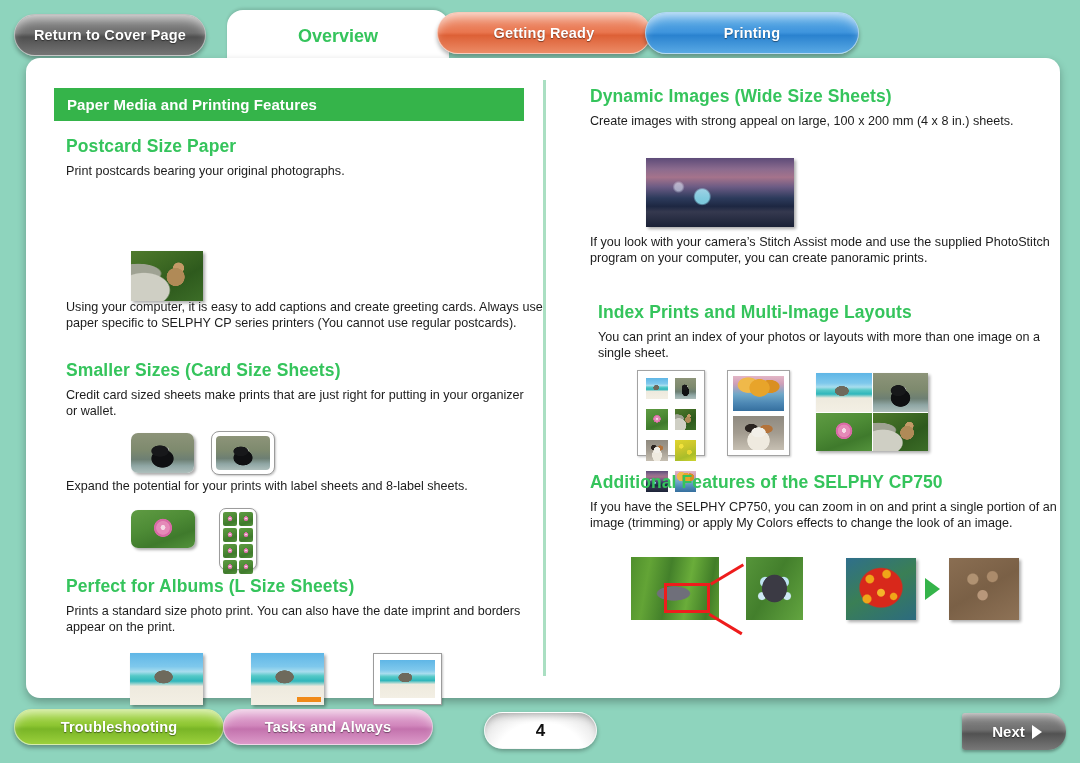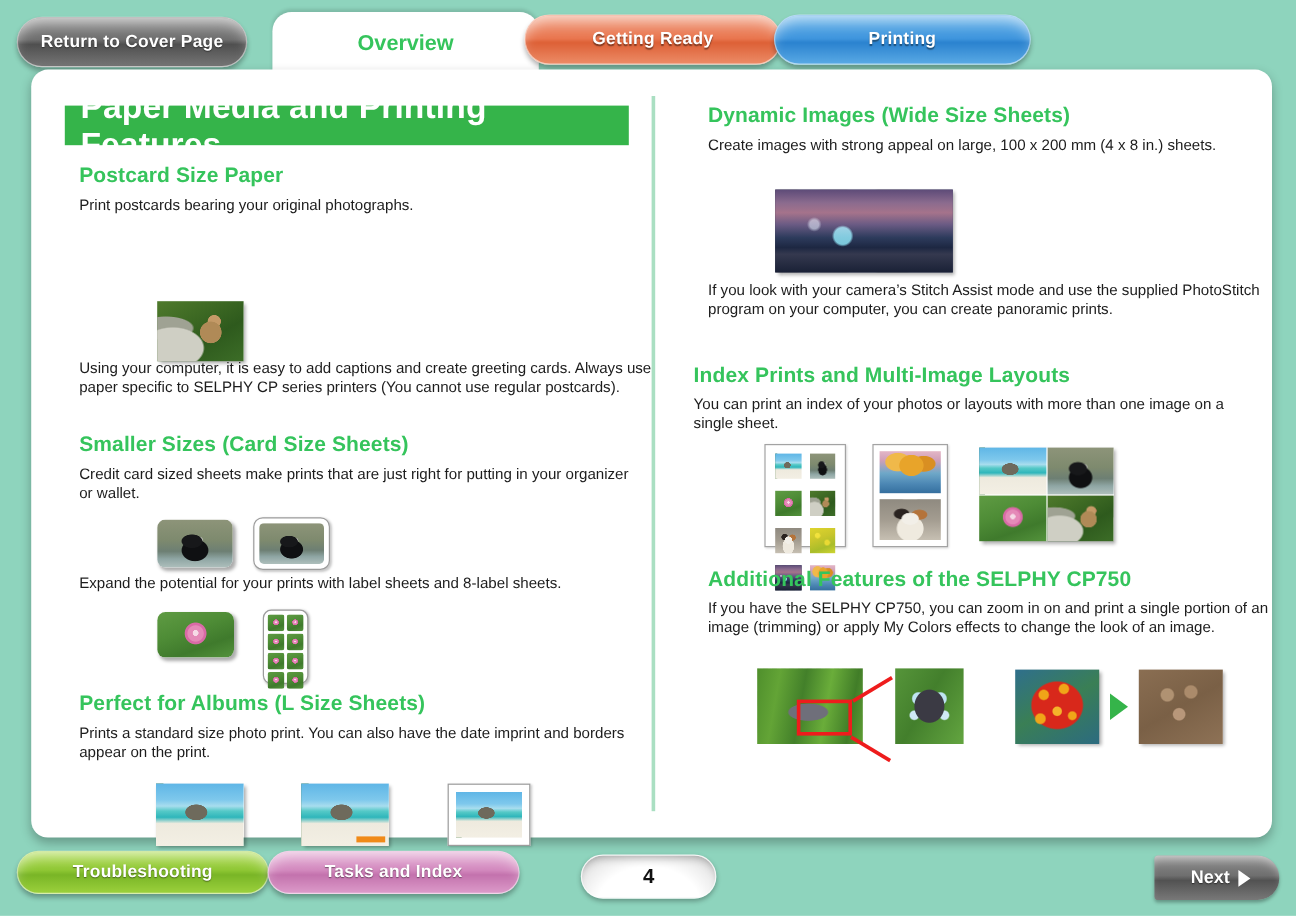--- a/index.html
+++ b/index.html
@@ -77,21 +77,21 @@
   .col-right { left: 520px; width: 514px; }
 
   
   .title-band {
     position: absolute; left: 28px; top: 30px;
     width: 470px; height: 33px;
     background: #35b44a;
     display: flex; align-items: center;
   }
   .title-band span {
-    color: #ffffff; font-size: 28px; font-weight: bold;
+    color: #ffffff; font-size: 15px; font-weight: bold;
     padding-left: 13px; letter-spacing: .1px;
   }
 
   .h2 {
     color: #35c45c;
     font-size: 17.5px; font-weight: bold;
     letter-spacing: .1px;
   }
   .body {
     color: #1c1c1c;
@@ -361,21 +361,21 @@
 
         <div class="blk" style="left:44px; top:28px; width:468px;">
           <div class="h2">Dynamic Images (Wide Size Sheets)</div>
           <div class="body" style="margin-top:7px;">Create images with strong appeal on large, 100 x 200 mm (4 x 8 in.) sheets.</div>
         </div>
 
         <div class="ph sq shadowed img-city" style="position:absolute;left:100px;top:100px;width:148px;height:69px;"></div>
 
         <div class="blk body" style="left:44px; top:177px; width:475px;">If you look with your camera’s Stitch Assist mode and use the supplied PhotoStitch program on your computer, you can create panoramic prints.</div>
 
-        <div class="blk" style="left:32px; top:244px; width:468px;">
+        <div class="blk" style="left:52px; top:244px; width:468px;">
           <div class="h2">Index Prints and Multi-Image Layouts</div>
           <div class="body" style="margin-top:7px;">You can print an index of your photos or layouts with more than one image on a single sheet.</div>
         </div>
 
         <div class="indexsheet" style="position:absolute;left:91px;top:312px;width:68px;height:86px;">
           <div>
               <div class="cell img-beach"></div>
               <div class="idxcap">&nbsp;</div>
             </div>
           <div>
@@ -441,21 +441,21 @@
           <div class="green-arrow"></div>
           <div class="ph sq shadowed img-sepia" style="width:70px;height:62px;"></div>
         </div>
       </div>
 
     </div>
   </div>
 
   <div class="bottombar">
     <div class="pill btn-trouble">Troubleshooting</div>
-    <div class="pill btn-tasks">Tasks and Index</div>
+    <div class="pill btn-tasks">Tasks and Always</div>
   </div>
 
   <div class="pagebadge">4</div>
 
   <div class="navbtn nav-next">
     <span>Next</span>
     <span class="tri-r"></span>
   </div>
 
 </div>

